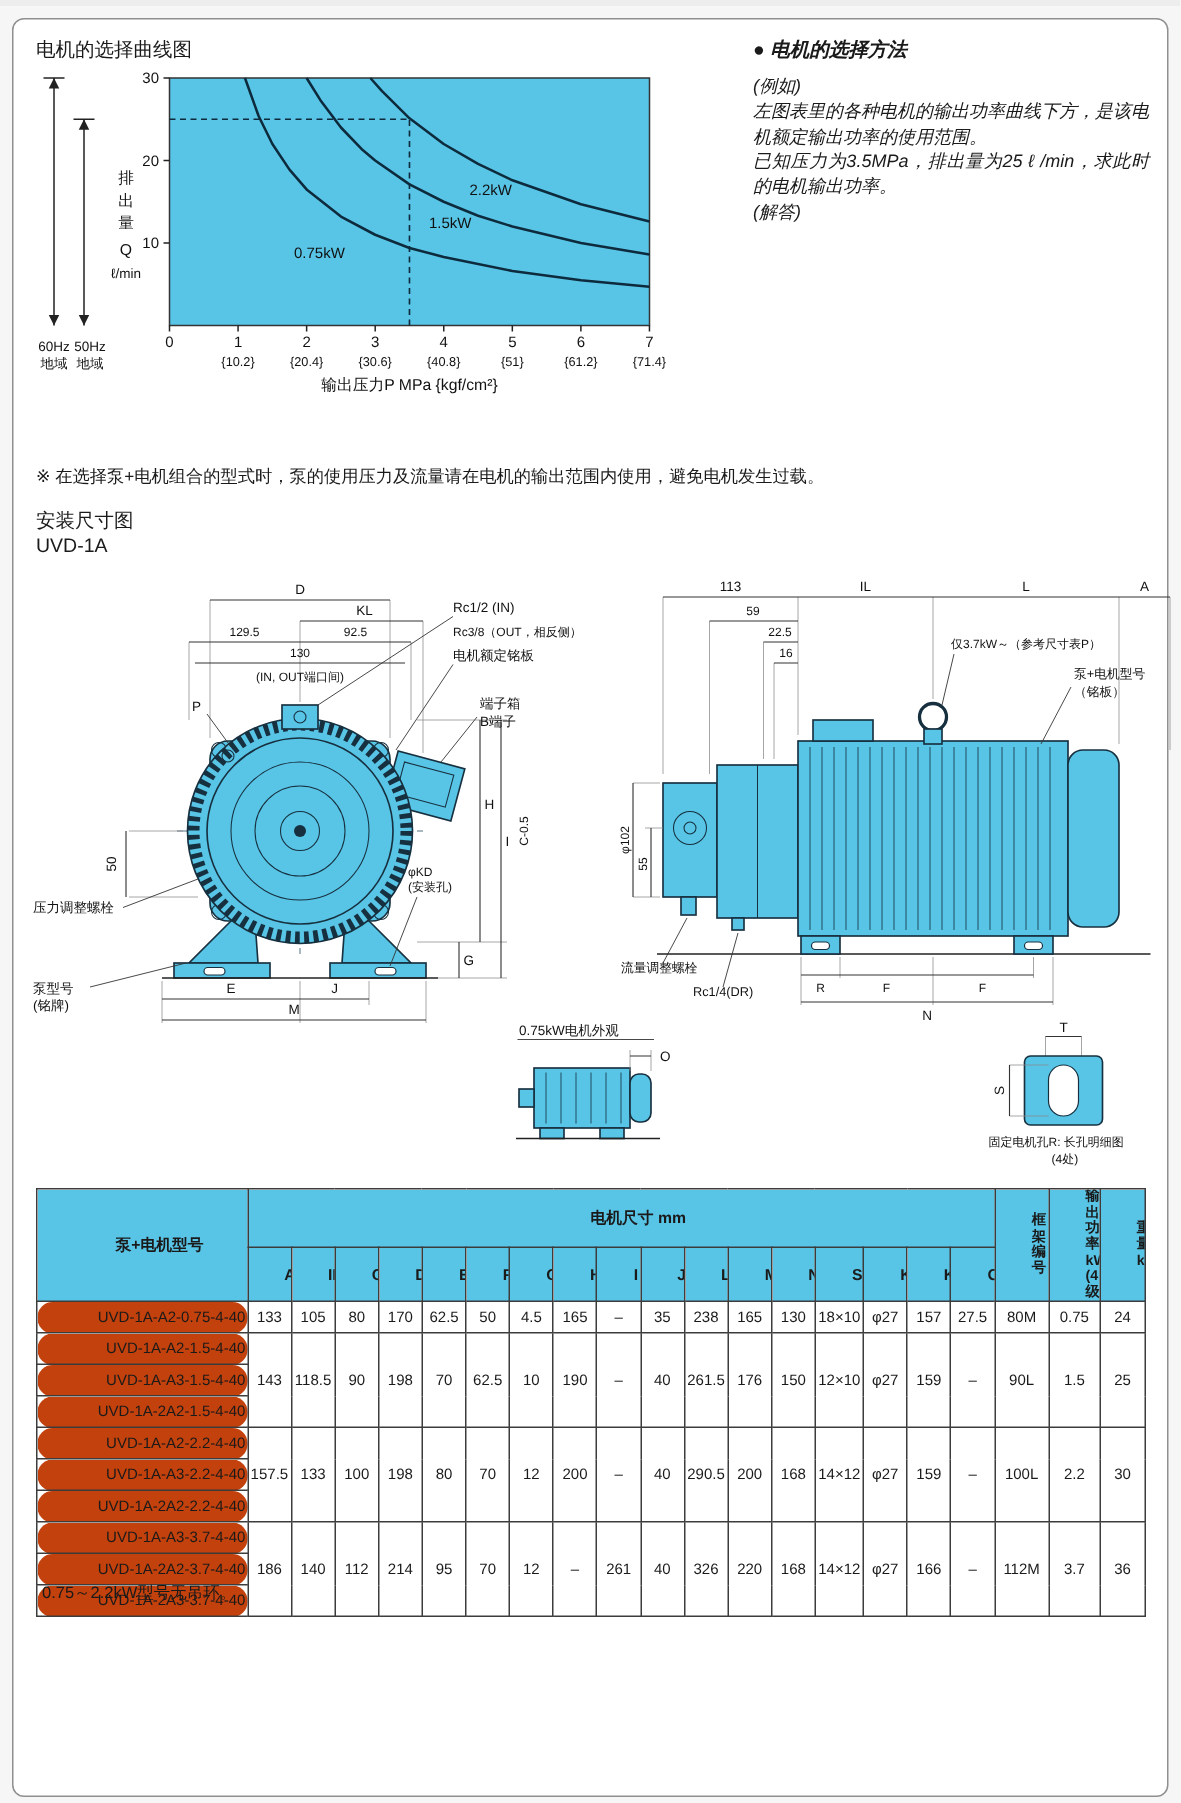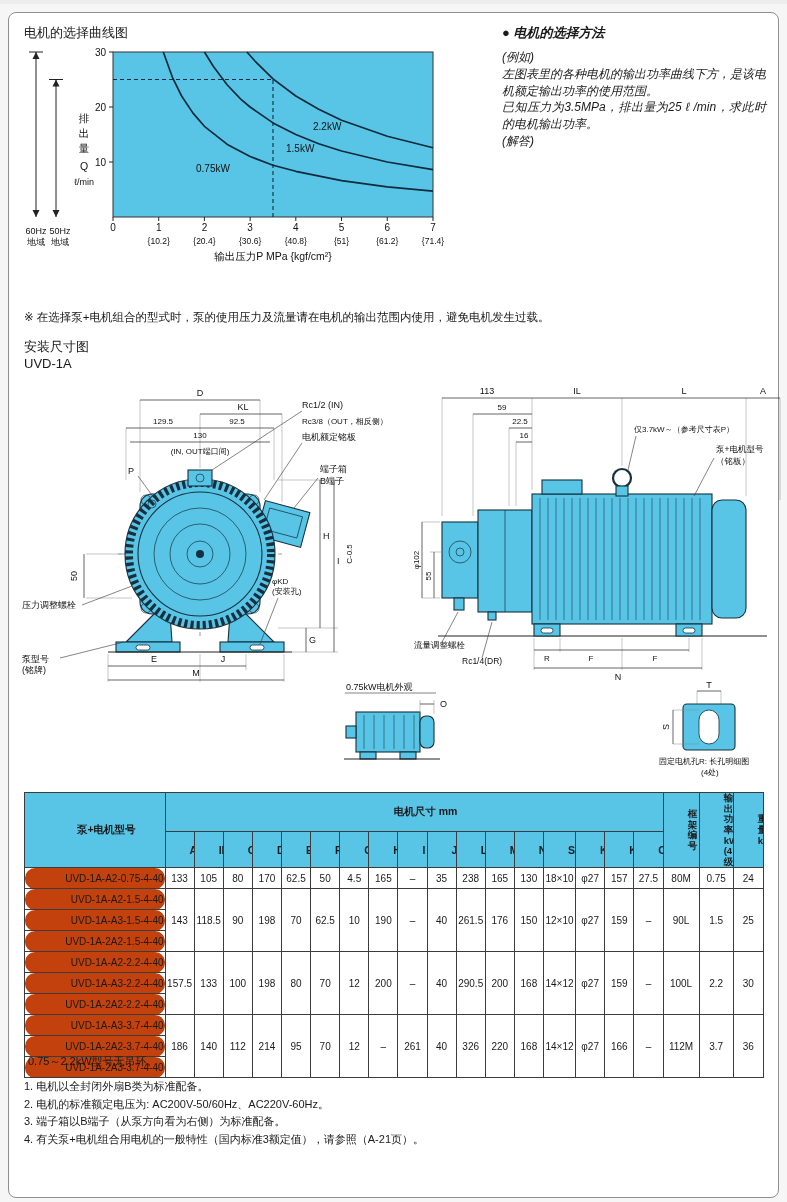--- a/index.html
+++ b/index.html
@@ -556,19 +556,13 @@
           <td class="model-cell">UVD-1A-2A2-3.7-4-40</td>
         </tr>
         <tr>
           <td class="model-cell">UVD-1A-2A3-3.7-4-40</td>
         </tr>
       </tbody>
   </table>
 
   <div class="abs tnote" style="left:28px;top:1050px;">0.75～2.2kW型号无吊环。</div>
 
-  <div class="abs footnotes" style="left:24px;top:1074px;width:744px;">
-    <div>1. 电机以全封闭外扇B类为标准配备。</div>
-    <div>2. 电机的标准额定电压为: AC200V-50/60Hz、AC220V-60Hz。</div>
-    <div>3. 端子箱以B端子（从泵方向看为右侧）为标准配备。</div>
-    <div>4. 有关泵+电机组合用电机的一般特性（国内标准3额定值），请参照（A-21页）。</div>
-  </div>
 </div>
 
 </body></html>

